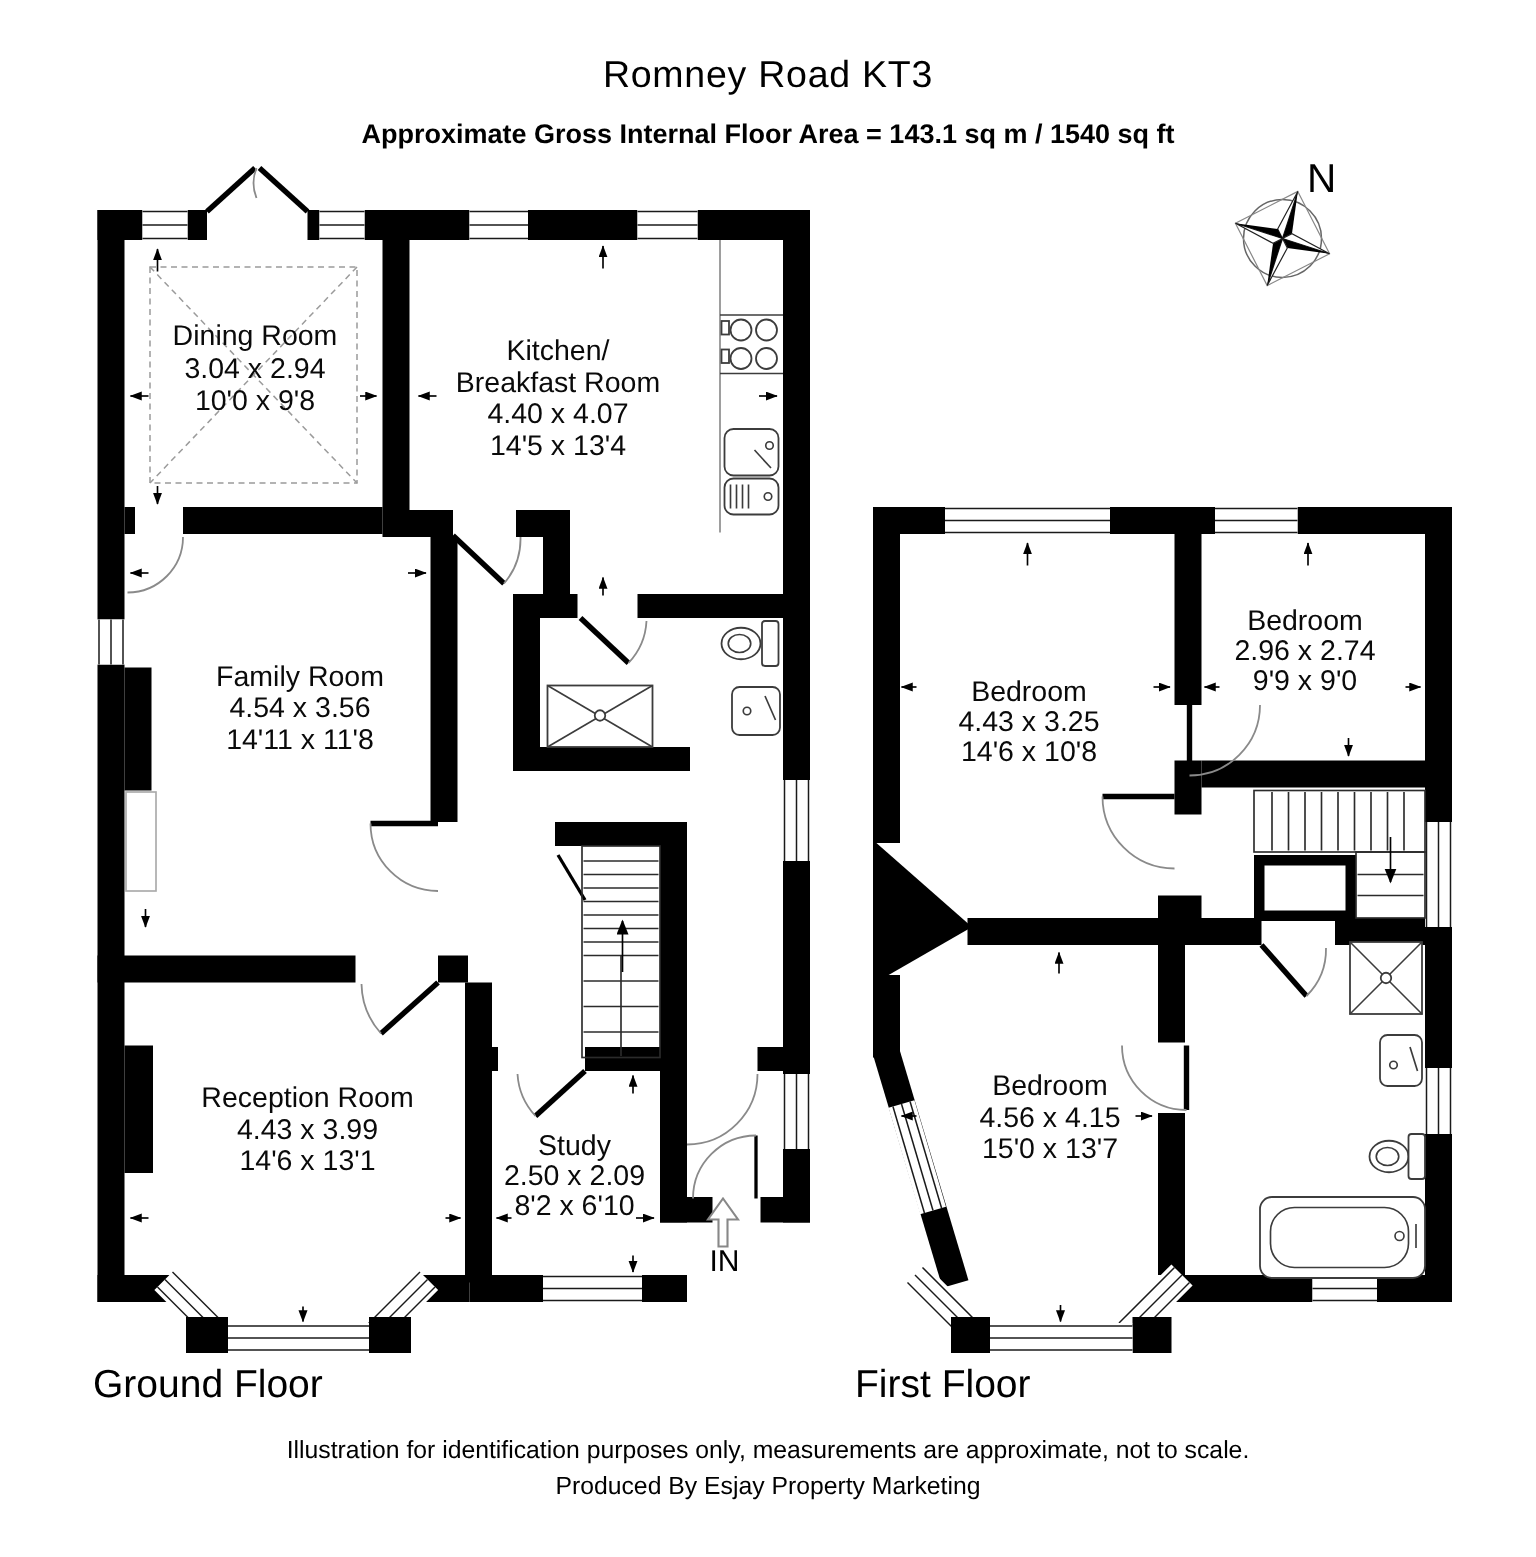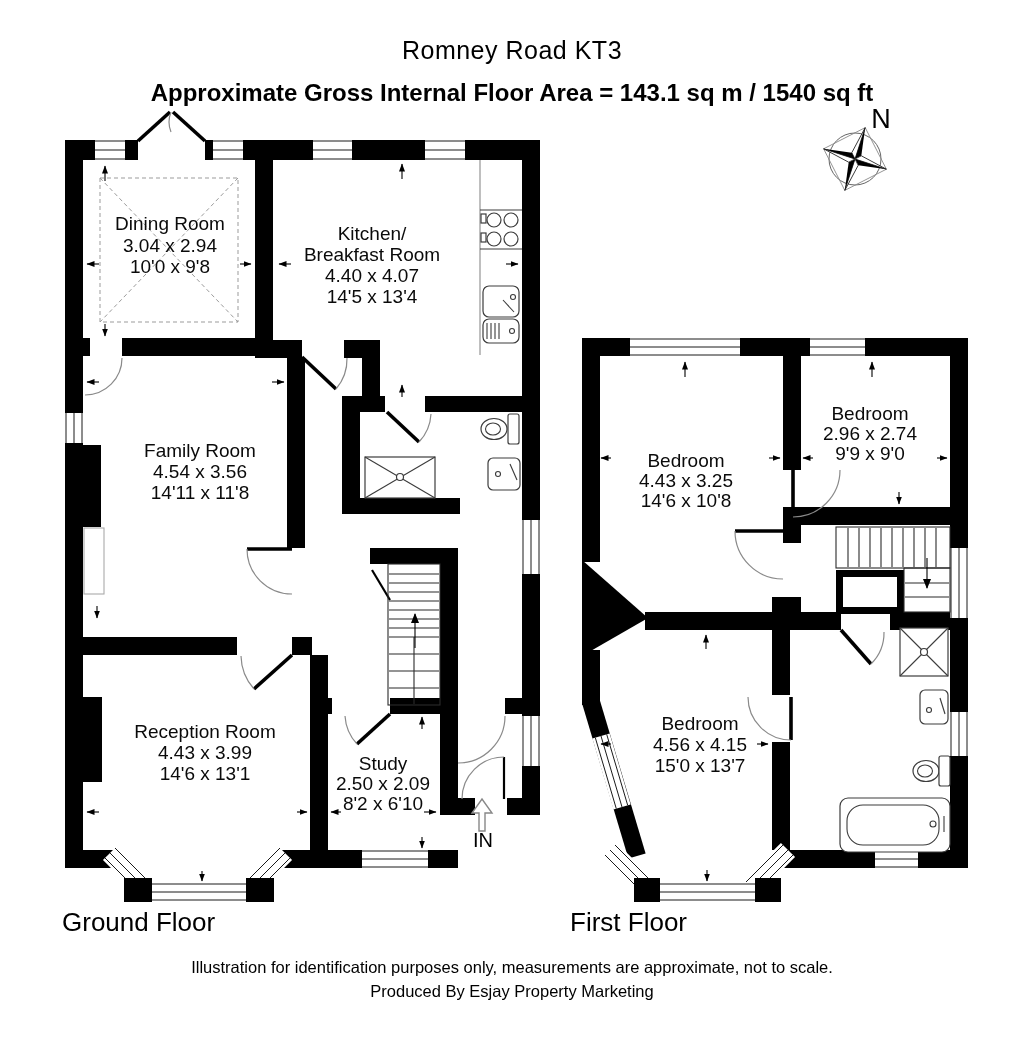--- a/index.html
+++ b/index.html
@@ -1,19 +1,19 @@
 <!DOCTYPE html>
 <html><head>
 <meta charset="utf-8">
 <style>
   html,body{margin:0;padding:0;background:#fff}
   .canvas{position:relative;width:1024px;height:1038px;background:#fff;overflow:hidden;
           font-family:"Liberation Sans",sans-serif;color:#000}
   .title{position:absolute;top:36px;left:0;width:100%;text-align:center;font-size:25px;letter-spacing:.5px}
-  .subtitle{position:absolute;top:79px;left:0;width:100%;text-align:center;font-size:24px;font-weight:bold}
+  .subtitle{position:absolute;top:79px;left:0;width:100%;text-align:center;font-size:18px;font-weight:bold}
   .foot{position:absolute;left:0;width:100%;text-align:center;font-size:16.5px}
   .foot1{top:958px}
   .foot2{top:982px}
   svg{position:absolute;left:0;top:0}
   .wall{fill:#000;stroke:none}
   .thin{fill:none;stroke:#2b2b2b;stroke-width:1.1}
   .winln{stroke:#1a1a1a;stroke-width:1}
   .arc{fill:none;stroke:#8a8a8a;stroke-width:1.2}
   .leaf{stroke:#000;stroke-width:3.6}
   .leaf2{stroke:#000;stroke-width:2.2}

